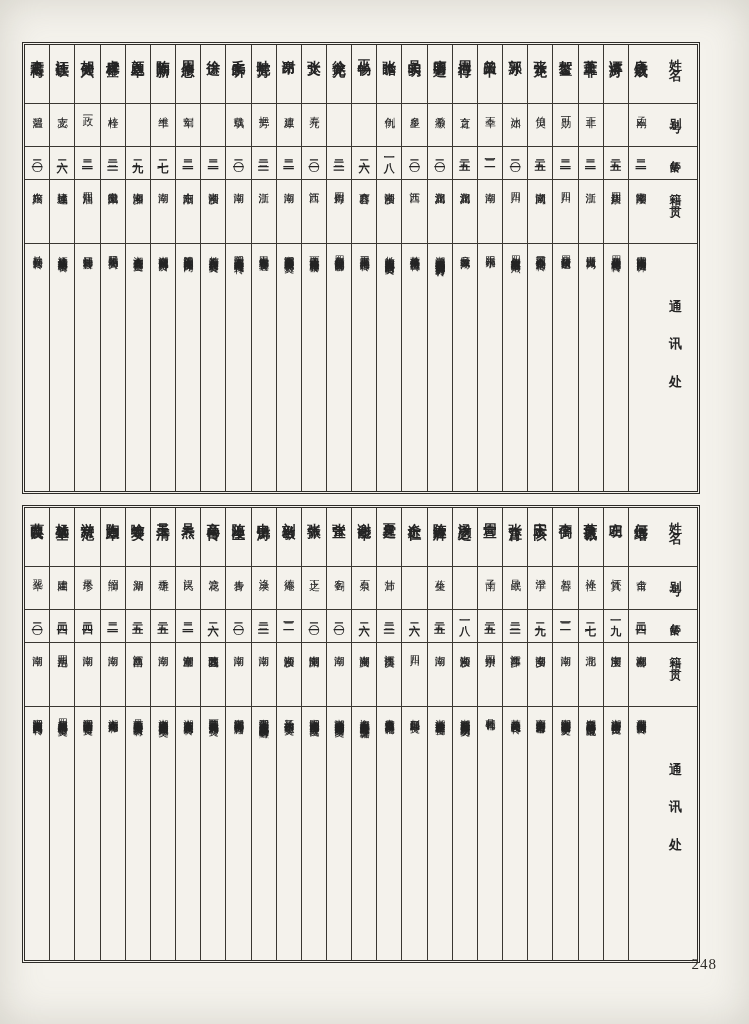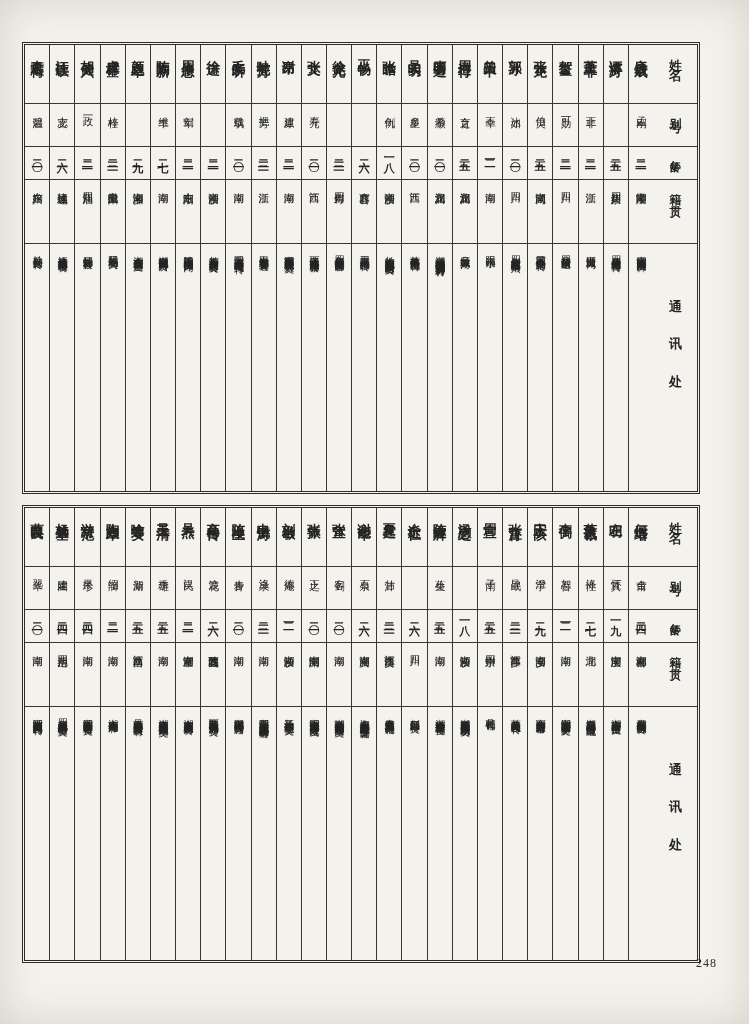--- a/index.html
+++ b/index.html
@@ -72,21 +72,21 @@
   .hcell .vtext{font-weight:700;}
   .h-name{font-size:13px;letter-spacing:9px;}
   .h-alias{font-size:12px;letter-spacing:5px;}
   .h-age{font-size:11px;letter-spacing:1px;}
   .h-native{font-size:12px;letter-spacing:13px;}
   .h-addr{font-size:13px;letter-spacing:38px;padding-top:40px;}
 
   .page-number{
     position:absolute;
     right:32px;top:956px;
-    font-size:12px;
+    font-size:15px;
     letter-spacing:1px;
     color:#2e2c28;
     font-family:"Liberation Serif","DejaVu Serif",serif;
   }
 </style>
 </head>
 <body>
 
 <div class="page">
 

